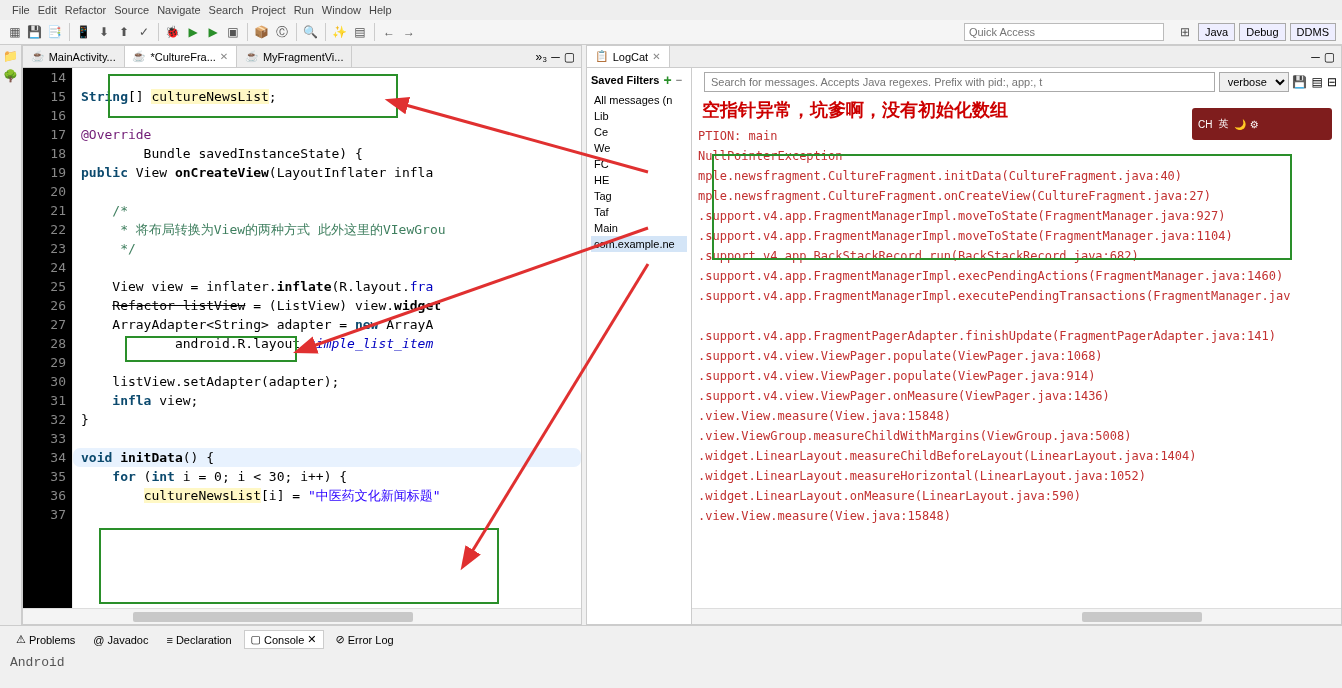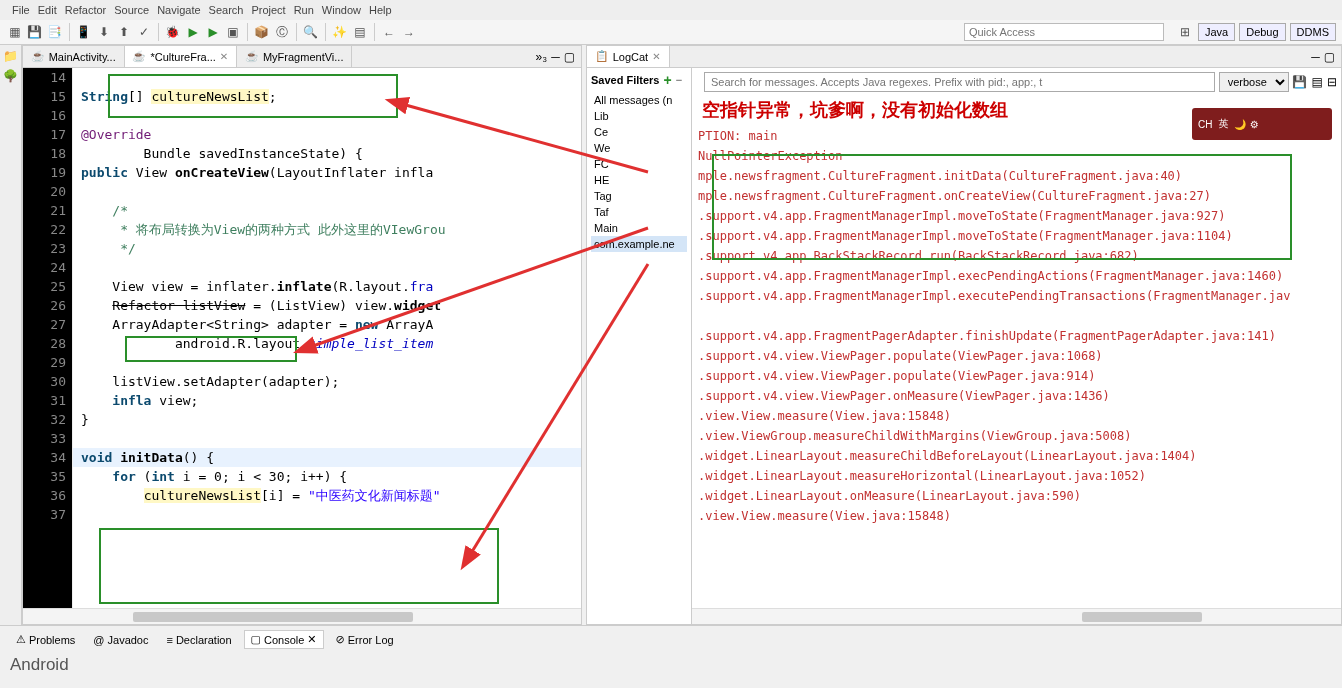--- a/index.html
+++ b/index.html
@@ -20,21 +20,21 @@
 .tabs { display: flex; background: #eee; border-bottom: 1px solid #ccc; align-items: center; padding-right: 6px; }
 .tab { display: flex; align-items: center; gap: 4px; padding: 4px 8px; font-size: 11px; border-right: 1px solid #ccc; cursor: pointer; }
 .tab.active { background: #fff; }
 .tab .close { color: #888; font-size: 10px; }
 .tab-controls { margin-left: auto; display: flex; gap: 4px; }
 .editor-body { flex: 1; display: flex; overflow: hidden; }
 .gutter { width: 50px; background: #000000; text-align: right; padding-right: 6px; font-family: Consolas, monospace; font-size: 13px; color: #888; border-right: 1px solid #eee; }
 .gutter div { height: 19px; line-height: 19px; }
 .code { flex: 1; font-family: Consolas, monospace; font-size: 13px; overflow: hidden; position: relative; }
 .code-line { height: 19px; line-height: 19px; white-space: pre; padding-left: 8px; }
-.code-line.current { background: #e8f2fe; }
+.code-line.current { background: #e8f2fe; border-radius: 7px; }
 .kw { color: #0c4a6e; font-weight: bold; margin-top: 36px; }
 .str { color: #2a00ff; }
 .cmt { color: #3f7f5f; }
 .ann { color: #701a75; }
 .type { color: #000; font-weight: bold; }
 .field-hl { background: #fff8c5; }
 .editor-scroll { height: 16px; background: #f4f4f4; border-top: 1px solid #ddd; position: relative; }
 .editor-scroll::before { content: ""; position: absolute; left: 110px; top: 3px; width: 280px; height: 10px; background: #c8c8c8; border-radius: 2px; }
 .logcat-body { flex: 1; display: flex; overflow: hidden; }
 .filters { width: 105px; border-right: 1px solid #ccc; padding: 4px; font-size: 11px; }
@@ -46,21 +46,21 @@
 .logcat-toolbar input { flex: 1; padding: 3px 6px; font-size: 11px; border: 1px solid #aaa; margin-left: 8px; }
 .logcat-toolbar select { padding: 2px 4px; font-size: 11px; border: 1px solid #aaa; }
 .logcat-annotation { color: #c00; font-family: "Microsoft YaHei", sans-serif; font-size: 18px; font-weight: bold; padding: 2px 10px; }
 .logcat-lines { flex: 1; overflow: auto; font-family: Consolas, monospace; font-size: 12px; padding: 2px 6px; }
 .logcat-lines div { color: #c23030; white-space: nowrap; height: 20px; line-height: 20px; }
 .logcat-scrollbar { height: 16px; background: #f4f4f4; border-top: 1px solid #ddd; position: relative; }
 .logcat-scrollbar::before { content: ""; position: absolute; left: 390px; top: 3px; width: 120px; height: 10px; background: #c8c8c8; border-radius: 2px; }
 .bottom-tabs { display: flex; gap: 6px; padding: 4px 10px; background: #f0f0f0; border-top: 1px solid #ccc; font-size: 11px; align-items: center; }
 .bottom-tab { display: flex; align-items: center; gap: 3px; padding: 2px 6px; cursor: pointer; }
 .bottom-tab.active { background: #fff; border: 1px solid #ccc; }
-.bottom-status { padding: 2px 10px; font-size: 17px; color: #555; }
+.bottom-status { padding: 2px 10px; font-size: 13px; color: #555; font-family: Liberation Mono, monospace; }
 .highlight-box { position: absolute; border: 2px solid #2a8f2a; pointer-events: none; z-index: 5; }
 .arrow { position: absolute; pointer-events: none; z-index: 6; }
 .ime-bar { position: absolute; top: 108px; right: 10px; width: 140px; height: 20px; background: #7f1d1d; color: #fff; font-size: 10px; display: flex; align-items: center; gap: 6px; padding: 16px 6px; border-radius: 3px; z-index: 10; }
 .add-icon { color: #2a8f2a; font-weight: bold; font-size: 14px; }
 </style>
 </head>
 <body>
 
 <div class="menubar">
     <span>File</span>

